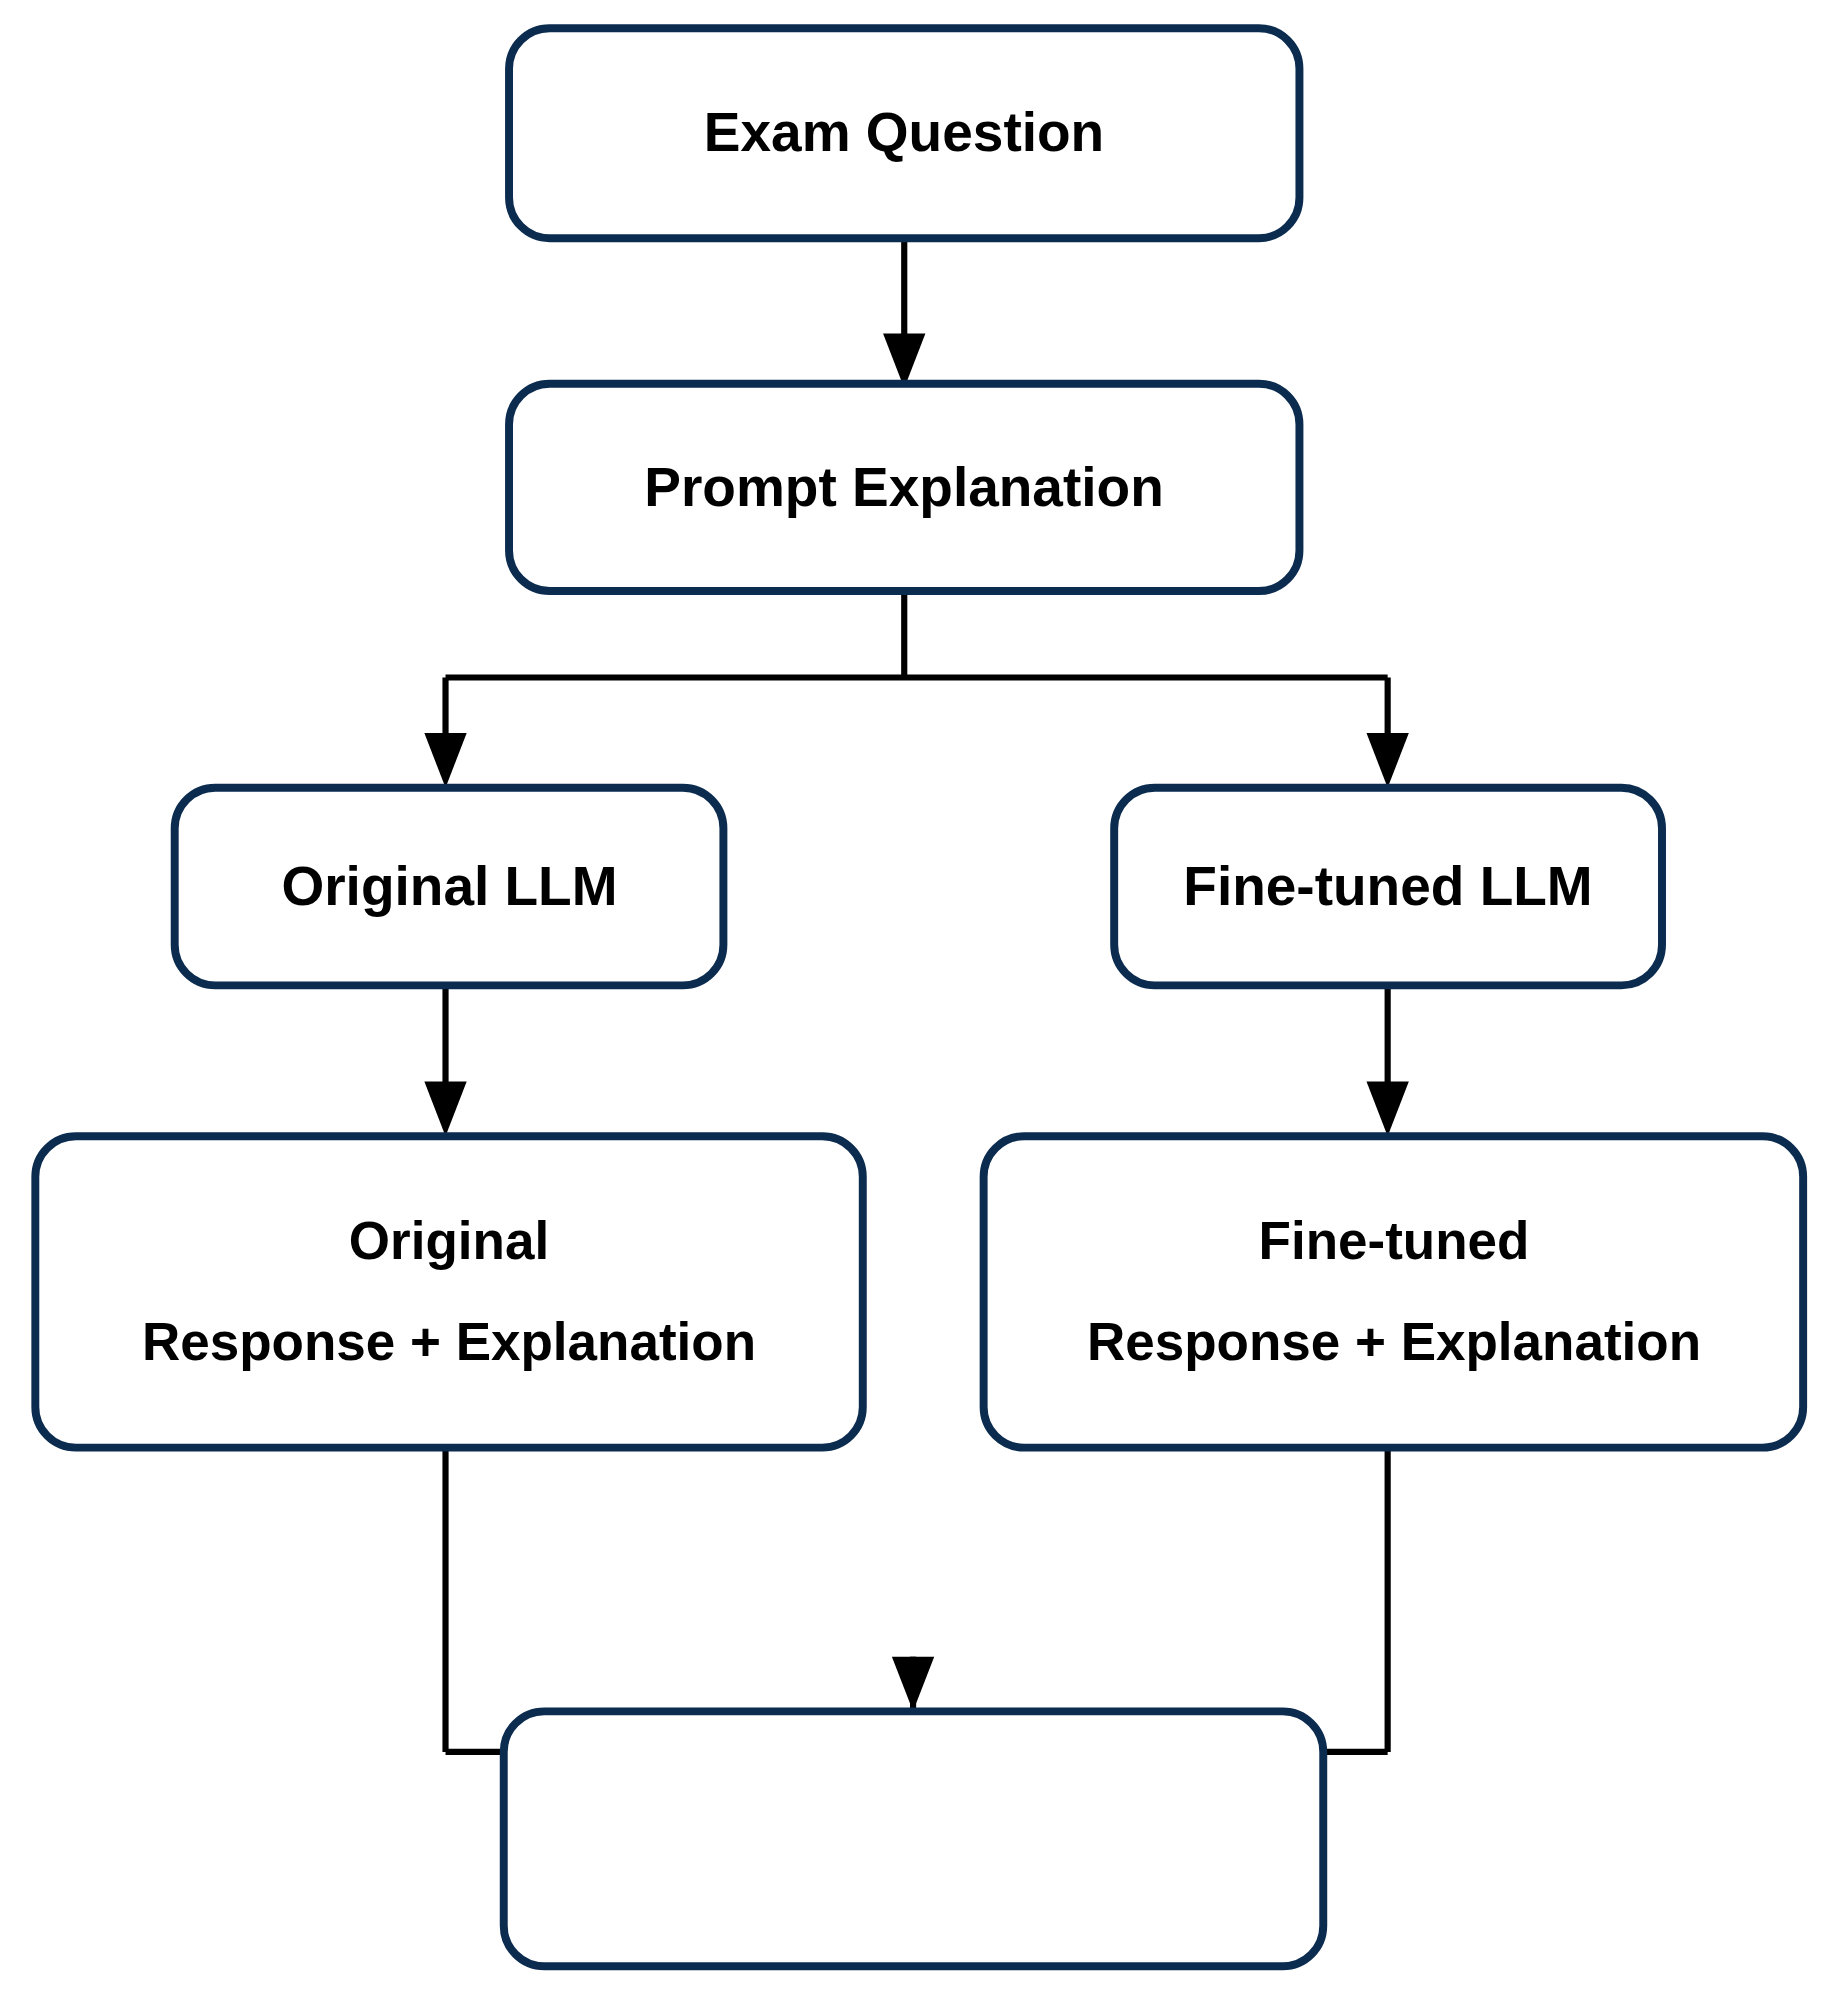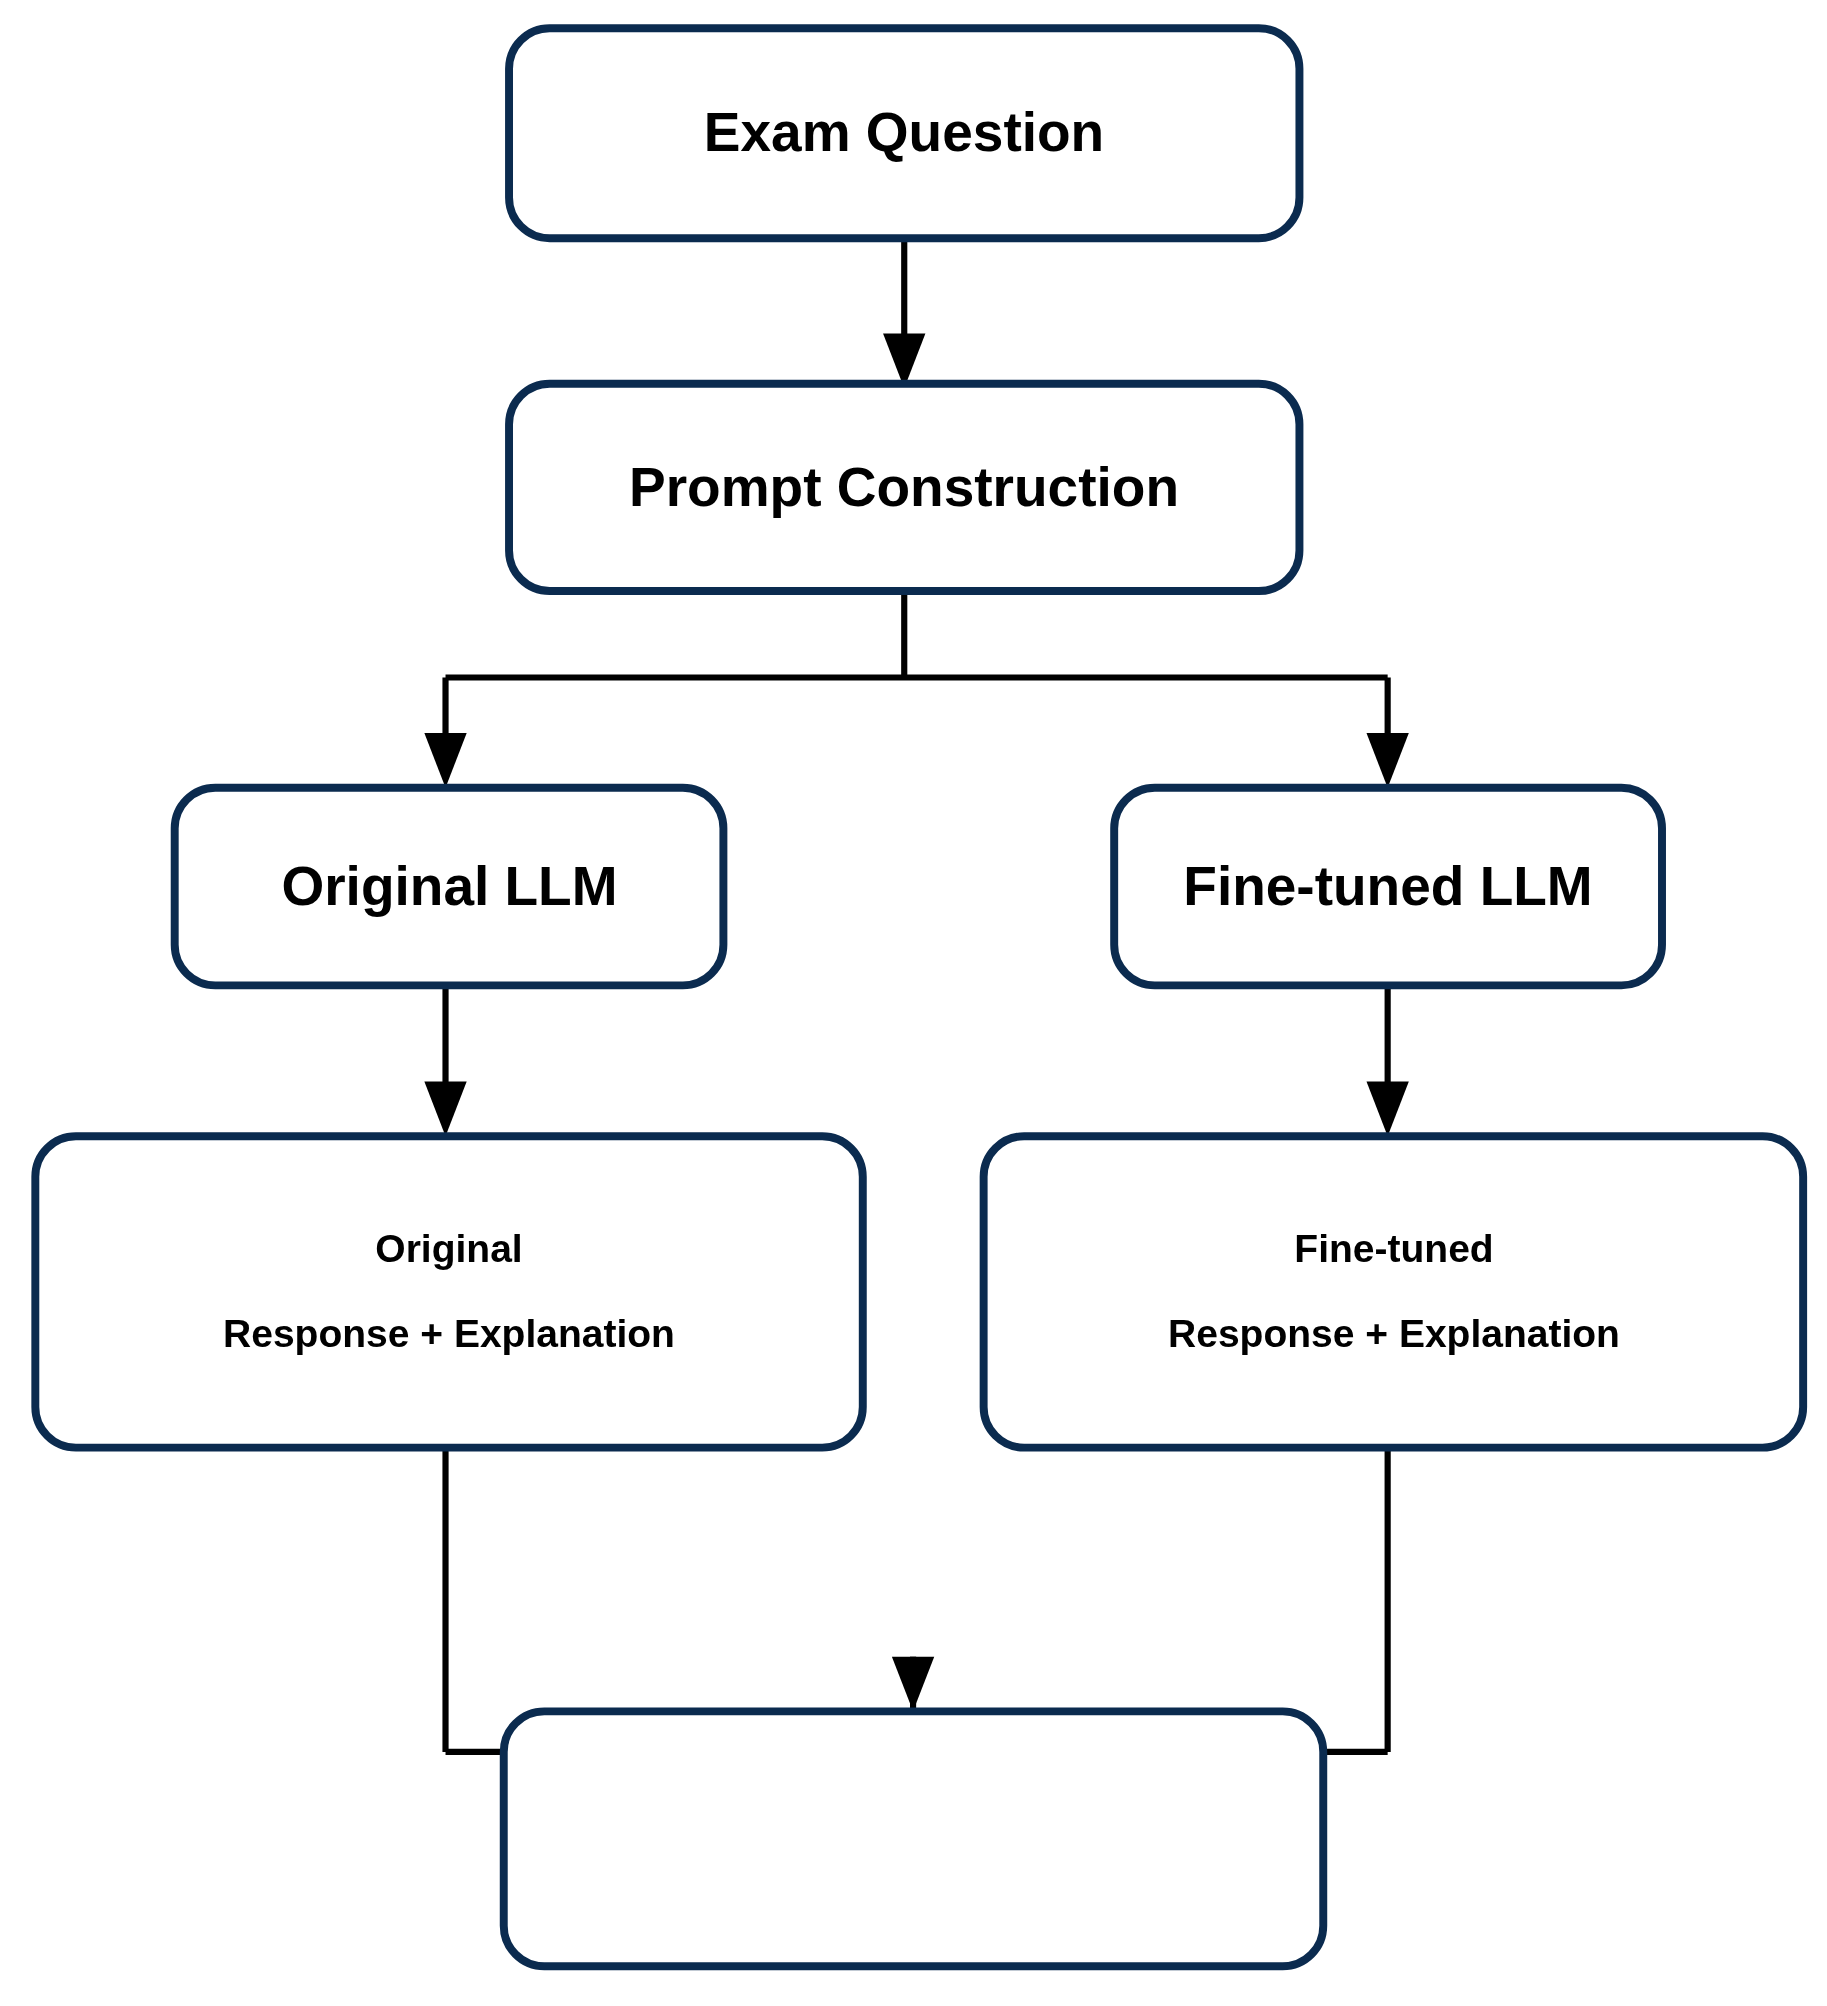--- a/index.html
+++ b/index.html
@@ -62,21 +62,21 @@
   }
   .serif-bold {
     font-family: "Liberation Serif", serif;
     font-weight: bold;
   }
   .sans-reg {
     font-family: "Liberation Sans", sans-serif;
     font-weight: normal;
   }
   .fs-big { font-size: 55px; }
-  .fs-med { font-size: 39px; }
+  .fs-med { font-size: 53px; }
   .fs-storage { font-size: 58px; }
   .fs-neo { font-size: 53px; }
   .gap-lines > .label-line + .label-line { margin-top: 40px; }
 </style>
 </head>
 <body>
 
 <div id="flow-root">
 
   <svg class="flow-svg" viewBox="0 0 2071 2274" xmlns="http://www.w3.org/2000/svg">
@@ -129,21 +129,21 @@
 
     <rect class="node-box" x="571" y="1940" width="929" height="289" rx="46" ry="46"></rect>
 
   </svg>
 
   <div class="node-label" style="left:509px; top:28px; width:790px; height:210px;">
     <span class="label-line sans-bold fs-big">Exam Question</span>
   </div>
 
   <div class="node-label" style="left:509px; top:384px; width:790px; height:207px;">
-    <span class="label-line sans-bold fs-big">Prompt Construction</span>
+    <span class="label-line sans-bold fs-big">Prompt Explanation</span>
   </div>
 
   <div class="node-label" style="left:1114px; top:788px; width:548px; height:198px;">
     <span class="label-line sans-bold fs-big">Fine-tuned LLM</span>
   </div>
 
   <div class="node-label" style="left:175px; top:788px; width:549px; height:198px;">
     <span class="label-line sans-bold fs-big">Original LLM</span>
   </div>
 

